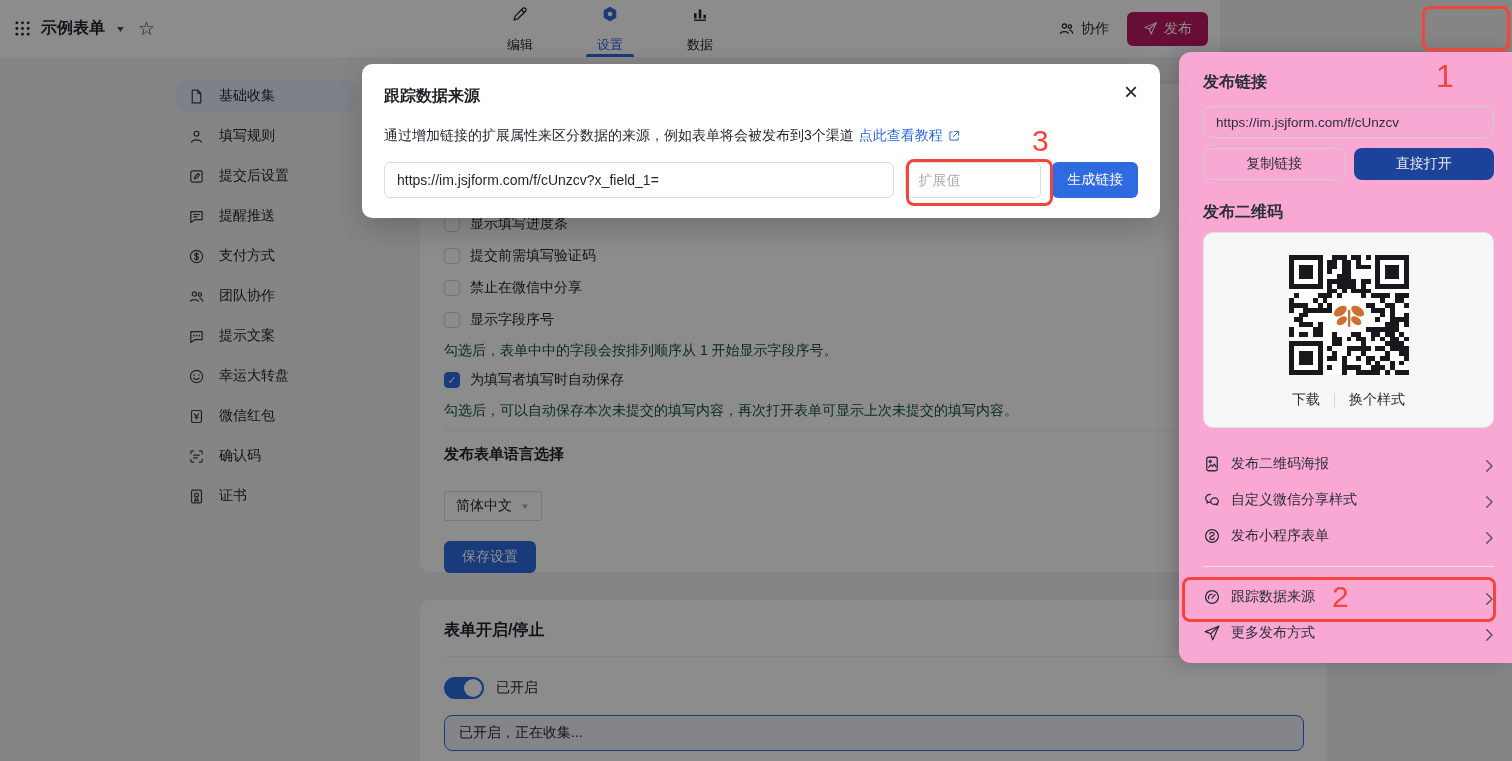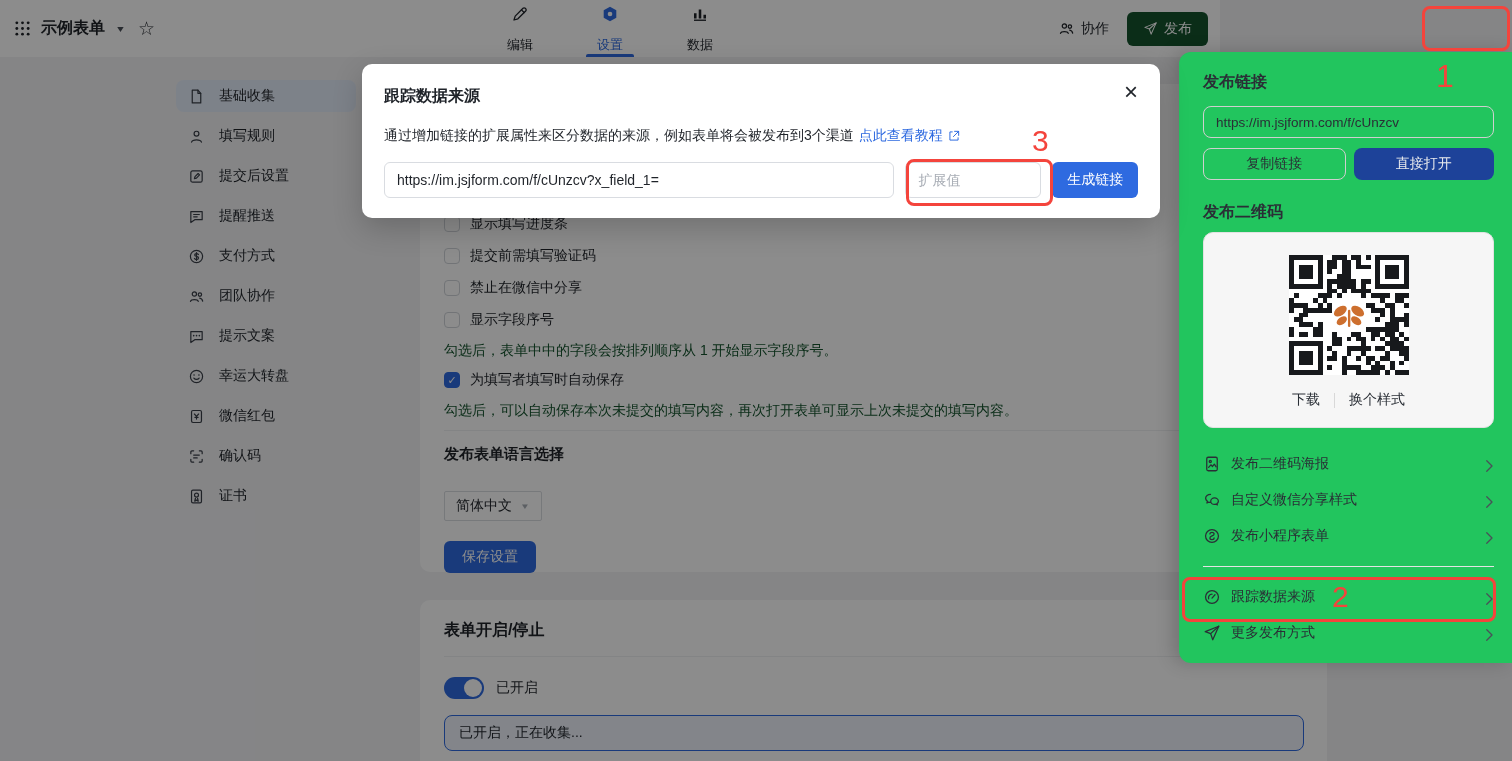--- a/index.html
+++ b/index.html
@@ -23,21 +23,21 @@
          display:flex; flex-direction:column; align-items:center; justify-content:center; gap:12px; }
   .tab .t-icon { height:20px; display:flex; align-items:center; justify-content:center; color:#1f2329; }
   .tab .t-label { font-size:13px; }
   .tab.active { color:#2e6ae0; }
   .tab.active .t-icon { color:#2e6ae0; }
   .tab.active .t-label { color:#2e6ae0; }
   .tab.active::after { content:""; position:absolute; bottom:0; left:50%; transform:translateX(-50%);
                        width:48px; height:3px; background:#2e6ae0; border-radius:2px 2px 0 0; }
   .tb-right { position:absolute; right:12px; top:0; height:57px; display:flex; align-items:center; gap:18px; }
   .collab { display:flex; align-items:center; gap:6px; font-size:14px; cursor:pointer; }
-  .publish-btn { display:flex; align-items:center; gap:6px; background:#14532d; color:#fff;
+  .publish-btn { display:flex; align-items:center; gap:6px; background:#be185d; color:#fff;
                  border:none; border-radius:6px; height:34px; padding:0 16px; font-size:14px; cursor:pointer;
                  font-family:inherit; }
 
   
   .sidebar { position:absolute; left:176px; top:80px; width:180px; z-index:1; }
   .side-item { height:32px; margin-bottom:8px; display:flex; align-items:center; gap:14px;
                padding:0 12px; border-radius:8px; cursor:pointer; color:#1f2329; }
   .side-item.active { background:#e4edfa; }
   .side-item .s-icon { width:17px; height:17px; display:flex; color:#3a3f48; }
   .side-item svg { width:17px; height:17px; }
@@ -66,21 +66,21 @@
   .toggle { width:40px; height:22px; border-radius:11px; background:#2e6ae0; position:relative; cursor:pointer; }
   .toggle::after { content:""; position:absolute; right:2px; top:2px; width:18px; height:18px;
                    border-radius:50%; background:#fff; }
   .status-input { margin-top:16px; width:860px; height:36px; border:1.5px solid #2e6ae0; background:#eef3fc;
                   border-radius:8px; padding:0 14px; font-size:14px; color:#1f2329; font-family:inherit; }
 
   
   .overlay { position:absolute; inset:0; background:rgba(0,0,0,.45); z-index:50; }
 
   
-  .panel { position:absolute; left:1179px; top:52px; width:333px; height:611px; background:#22c55e;
+  .panel { position:absolute; left:1179px; top:52px; width:333px; height:611px; background:#f9a8d4;
            border-radius:12px 0 0 12px; z-index:60; padding:20px 18px 0 24px;
            box-shadow:-6px 0 18px rgba(0,0,0,.18); color:#2a2f36; }
   .panel-title { font-size:16px; font-weight:bold; height:22px; }
   .link-input { margin-top:12px; width:291px; height:32px; border:1px solid #cfcfcf; background:transparent;
                 border-radius:8px; padding:0 12px; font-size:13.5px; color:#2a2f36; font-family:inherit; }
   .link-btns { margin-top:10px; display:flex; gap:8px; }
   .btn-copy { flex:1; height:32px; border:1px solid #cfcfcf; background:transparent; color:#2a2f36;
               border-radius:8px; font-size:14px; cursor:pointer; font-family:inherit; }
   .btn-open { flex:1; height:32px; border:none; background:#1d4299; color:#e8eaed;
               border-radius:8px; font-size:14px; cursor:pointer; font-family:inherit; }

